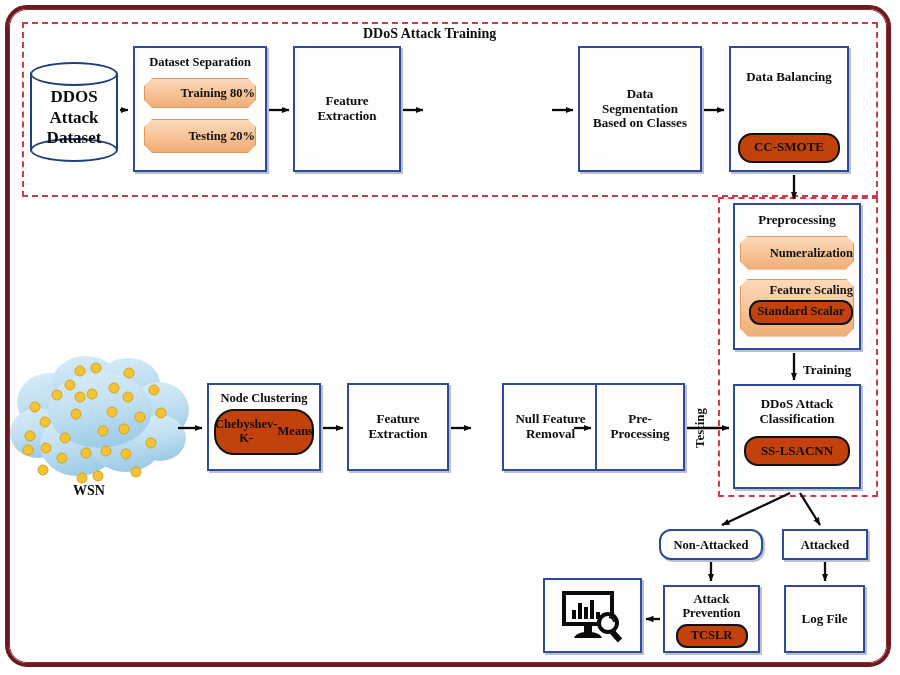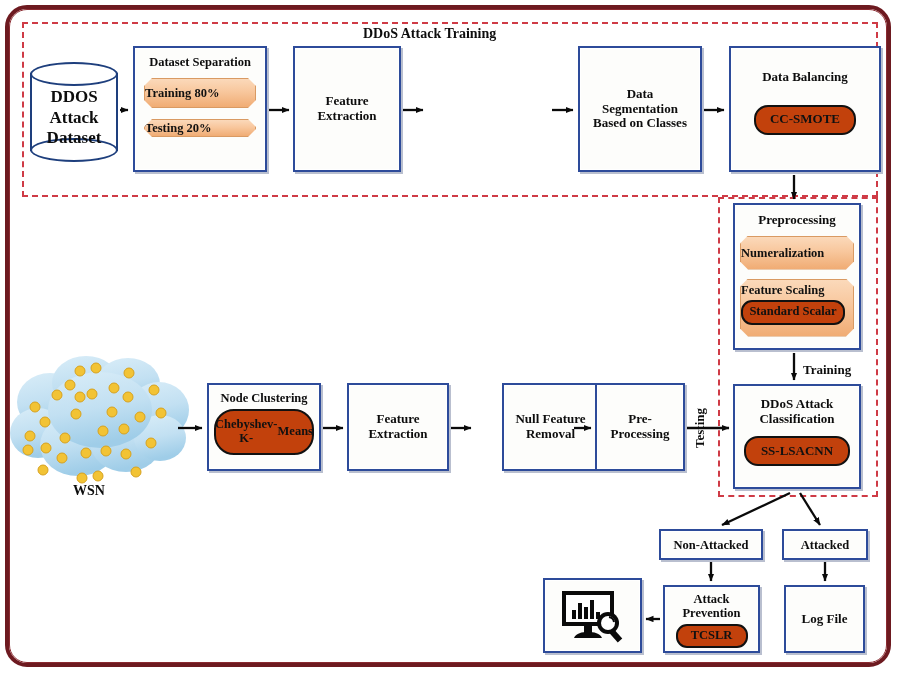--- a/index.html
+++ b/index.html
@@ -42,21 +42,21 @@
   .pbox .ttl{padding:0 2px;}
   .pbox.top-title{justify-content:flex-start;padding-top:7px;}
 
   
   .octa{
     position:relative;box-sizing:border-box;
     background:linear-gradient(180deg,#fbd9ba 0%,#f8c79d 45%,#f0ac74 100%);
     border:1px solid #d99a63;
     -webkit-clip-path:polygon(8px 0,calc(100% - 8px) 0,100% 8px,100% calc(100% - 8px),calc(100% - 8px) 100%,8px 100%,0 calc(100% - 8px),0 8px);
     clip-path:polygon(8px 0,calc(100% - 8px) 0,100% 8px,100% calc(100% - 8px),calc(100% - 8px) 100%,8px 100%,0 calc(100% - 8px),0 8px);
-    display:flex;flex-direction:column;align-items:flex-start;justify-content:center;
+    display:flex;flex-direction:column;align-items:flex-end;justify-content:center;
     font-weight:bold;color:#111;text-align:center;line-height:1.12;
   }
 
   
   .cap{
     box-sizing:border-box;
     background:#c2410c;
     border:2px solid #111;
     border-radius:14px;
     display:flex;align-items:center;justify-content:center;
@@ -115,38 +115,38 @@
       <span>Attack</span>
       <span>Dataset</span>
     </div>
   </div>
 
   <div class="pbox top-title" style="left:133px;top:46px;width:134px;height:126px;font-size:12.5px;">
     <div class="ttl">Dataset Separation</div>
     <div class="octa" style="width:112px;height:30px;margin-top:9px;font-size:12.5px;">
       <span>Training 80%</span>
     </div>
-    <div class="octa" style="width:112px;height:18px;margin-top:11px;font-size:12.5px;">
+    <div class="octa" style="width:112px;height:34px;margin-top:11px;font-size:12.5px;">
       <span>Testing 20%</span>
     </div>
   </div>
 
   <div class="pbox" style="left:293px;top:46px;width:108px;height:126px;font-size:13px;">
     <div class="ttl">Feature</div>
     <div class="ttl">Extraction</div>
   </div>
 
 
   <div class="pbox" style="left:578px;top:46px;width:124px;height:126px;font-size:13px;">
     <div class="ttl">Data</div>
     <div class="ttl">Segmentation</div>
     <div class="ttl">Based on Classes</div>
   </div>
 
-  <div class="pbox top-title" style="left:729px;top:46px;width:152px;height:126px;font-size:13px;padding-top:22px;">
+  <div class="pbox top-title" style="left:729px;top:46px;width:120px;height:126px;font-size:13px;padding-top:22px;gap:28px;">
     <div class="ttl">Data Balancing</div>
     <div class="cap" style="width:102px;height:30px;margin-top:20px;font-size:13px;">
       <span>CC-SMOTE</span>
     </div>
   </div>
 
   <div class="pbox top-title" style="left:733px;top:203px;width:128px;height:147px;font-size:13px;padding-top:8px;">
     <div class="ttl">Preprocessing</div>
     <div class="octa" style="width:114px;height:34px;margin-top:8px;font-size:12.5px;">
       <span>Numeralization</span>
@@ -242,21 +242,21 @@
   </div>
 
   <div class="pbox top-title" style="left:733px;top:384px;width:128px;height:105px;font-size:13px;padding-top:11px;">
     <div class="ttl">DDoS Attack</div>
     <div class="ttl">Classification</div>
     <div class="cap" style="width:106px;height:30px;margin-top:10px;font-size:13px;">
       <span>SS-LSACNN</span>
     </div>
   </div>
 
-  <div class="pbox" style="left:659px;top:529px;width:104px;height:31px;font-size:12.5px;">
+  <div class="pbox" style="left:659px;top:529px;width:104px;height:31px;font-size:12.5px;border-radius:12px;">
     <div class="ttl">Non-Attacked</div>
   </div>
 
   <div class="pbox" style="left:782px;top:529px;width:86px;height:31px;font-size:12.5px;">
     <div class="ttl">Attacked</div>
   </div>
 
   <div class="pbox top-title" style="left:663px;top:585px;width:97px;height:68px;font-size:12.5px;padding-top:5px;">
     <div class="ttl">Attack</div>
     <div class="ttl">Prevention</div>

